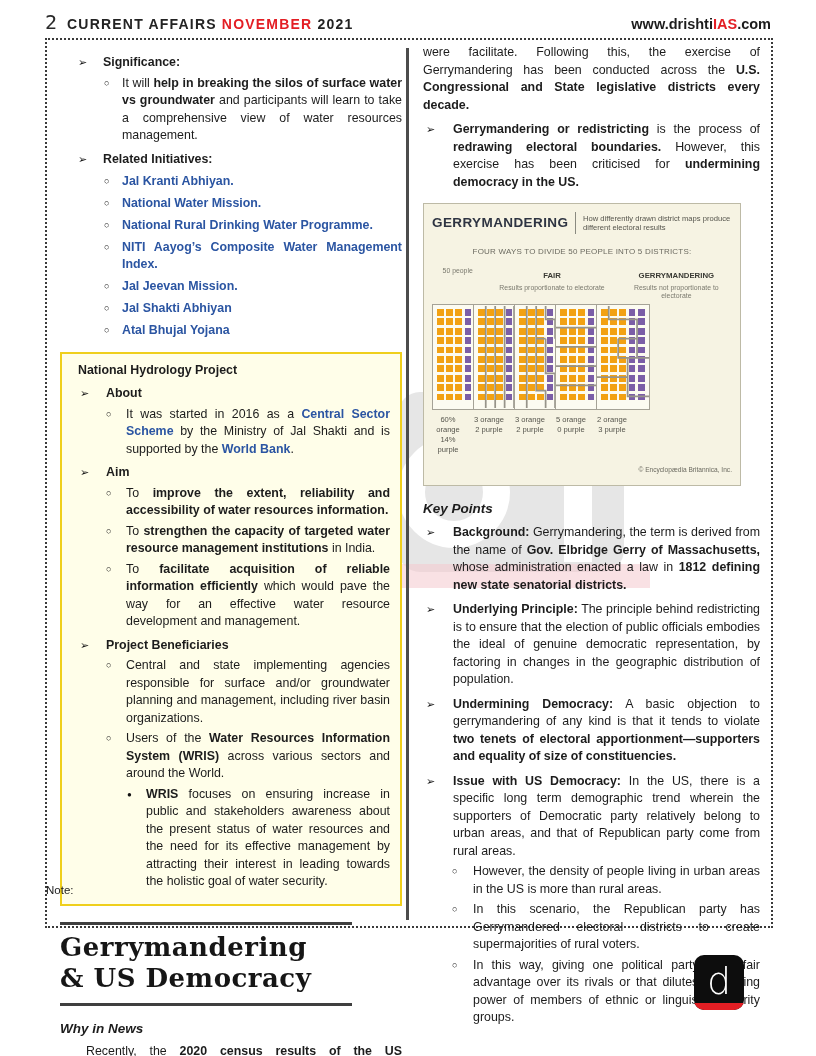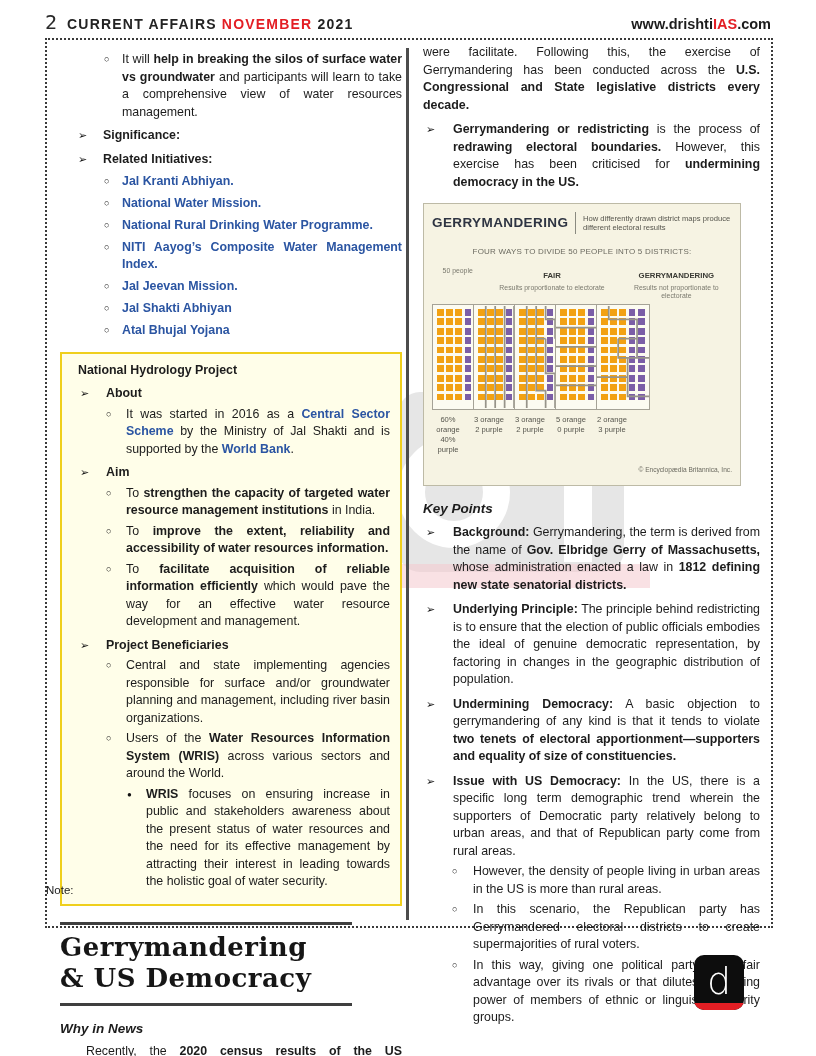--- a/index.html
+++ b/index.html
@@ -107,41 +107,41 @@
   <div class="wm">
     <div class="wm-ring"></div>
     <div class="wm-stem"></div>
   </div>
   <div class="wm-pink"></div>
 
   <div class="divider"></div>
 
   <div class="col col-left">
 
+    <div class="li l1"><span class="mk mk-arrow"></span><span><span class="b">Significance:</span></span></div>
     <div class="li l2"><span class="mk mk-circ"></span><span><span>It will </span><span class="b">help in breaking the silos of surface water vs groundwater</span><span> and participants will learn to take a comprehensive view of water resources management.</span></span></div>
-    <div class="li l1"><span class="mk mk-arrow"></span><span><span class="b">Significance:</span></span></div>
 
     <div class="li l1"><span class="mk mk-arrow"></span><span><span class="b">Related Initiatives:</span></span></div>
     <div class="rel">
       <div class="li l2"><span class="mk mk-circ"></span><span><span class="link">Jal Kranti Abhiyan.</span></span></div>
       <div class="li l2"><span class="mk mk-circ"></span><span><span class="link">National Water Mission.</span></span></div>
       <div class="li l2"><span class="mk mk-circ"></span><span><span class="link">National Rural Drinking Water Programme.</span></span></div>
       <div class="li l2"><span class="mk mk-circ"></span><span><span class="link">NITI Aayog’s Composite Water Management Index.</span></span></div>
       <div class="li l2"><span class="mk mk-circ"></span><span><span class="link">Jal Jeevan Mission.</span></span></div>
       <div class="li l2"><span class="mk mk-circ"></span><span><span class="link">Jal Shakti Abhiyan</span></span></div>
       <div class="li l2"><span class="mk mk-circ"></span><span><span class="link">Atal Bhujal Yojana</span></span></div>
     </div>
 
     <div class="ybox">
       <div class="ybox-title">National Hydrology Project</div>
       <div class="li l1"><span class="mk mk-arrow"></span><span><span class="b">About</span></span></div>
       <div class="li l2"><span class="mk mk-circ"></span><span><span>It was started in 2016 as a </span><span class="link">Central Sector Scheme</span><span> by the Ministry of Jal Shakti and is supported by the </span><span class="link">World Bank</span><span>.</span></span></div>
       <div class="li l1"><span class="mk mk-arrow"></span><span><span class="b">Aim</span></span></div>
+      <div class="li l2"><span class="mk mk-circ"></span><span><span>To </span><span class="b">improve the extent, reliability and accessibility of water resources information.</span></span></div>
       <div class="li l2"><span class="mk mk-circ"></span><span><span>To </span><span class="b">strengthen the capacity of targeted water resource management institutions</span><span> in India.</span></span></div>
-      <div class="li l2"><span class="mk mk-circ"></span><span><span>To </span><span class="b">improve the extent, reliability and accessibility of water resources information.</span></span></div>
       <div class="li l2"><span class="mk mk-circ"></span><span><span>To </span><span class="b">facilitate acquisition of reliable information efficiently</span><span> which would pave the way for an effective water resource development and management.</span></span></div>
       <div class="li l1"><span class="mk mk-arrow"></span><span><span class="b">Project Beneficiaries</span></span></div>
       <div class="li l2"><span class="mk mk-circ"></span><span><span>Central and state implementing agencies responsible for surface and/or groundwater planning and management, including river basin organizations.</span></span></div>
       <div class="li l2"><span class="mk mk-circ"></span><span><span>Users of the </span><span class="b">Water Resources Information System (WRIS)</span><span> across various sectors and around the World.</span></span></div>
       <div class="li l3"><span class="mk mk-dot"></span><span><span class="b">WRIS</span><span> focuses on ensuring increase in public and stakeholders awareness about the present status of water resources and the need for its effective management by attracting their interest in leading towards the holistic goal of water security.</span></span></div>
     </div>
 
     <div class="sect">
       <h1><span>Gerrymandering</span><br><span>&amp; US Democracy</span></h1>
     </div>
@@ -224,21 +224,21 @@
                 <div class="cell" style="background: rgb(242, 161, 19);"></div>
                 <div class="cell" style="background: rgb(123, 94, 167);"></div>
                 <div class="cell" style="background: rgb(123, 94, 167);"></div>
                 <div class="cell" style="background: rgb(242, 161, 19);"></div>
                 <div class="cell" style="background: rgb(242, 161, 19);"></div>
                 <div class="cell" style="background: rgb(242, 161, 19);"></div>
                 <div class="cell" style="background: rgb(123, 94, 167);"></div>
                 <div class="cell" style="background: rgb(123, 94, 167);"></div>
               </div>
             </div>
-          <div class="gres"><span>60% orange</span><br><span>40% purple</span></div>
+          <div class="gres"><span>60% orange</span><br><span>14% purple</span></div>
         </div>
         <div class="gcol">
           <div class="gridbox">
               <div class="cells">
                 <div class="cell" style="background: rgb(242, 161, 19);"></div>
                 <div class="cell" style="background: rgb(242, 161, 19);"></div>
                 <div class="cell" style="background: rgb(242, 161, 19);"></div>
                 <div class="cell" style="background: rgb(123, 94, 167);"></div>
                 <div class="cell" style="background: rgb(123, 94, 167);"></div>
                 <div class="cell" style="background: rgb(242, 161, 19);"></div>

